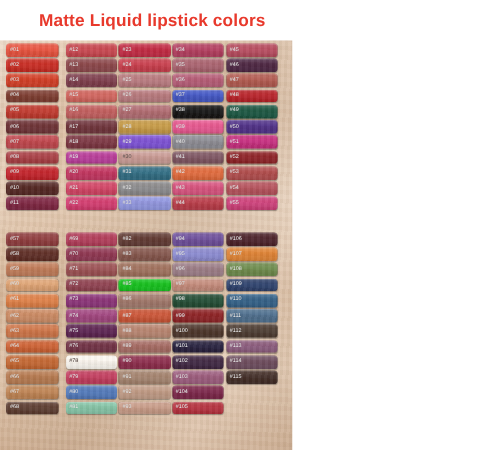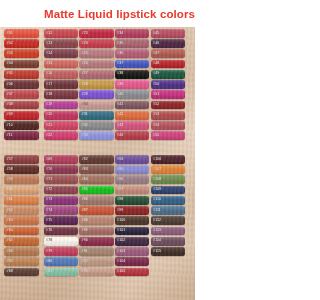--- a/index.html
+++ b/index.html
@@ -5,21 +5,21 @@
   html,body{margin:0;padding:0;}
   body{
     width:195px;height:300px;overflow:hidden;
     font-family:"Liberation Sans",sans-serif;
     background:#ffffff;
   }
   #page{position:relative;width:195px;height:300px;background:#ffffff;}
 
   .title-bar{
     height:27px;width:195px;background:#ffffff;
-    display:flex;align-items:center;justify-content:flex-end;
+    display:flex;align-items:center;justify-content:center;
   }
   .title{
     font-size:11.5px;font-weight:bold;color:#e8392c;
     letter-spacing:.1px;white-space:nowrap;
     margin-left:8px;
   }
 
   .board{
     position:absolute;left:0;top:27px;width:195px;height:273px;
     background:

